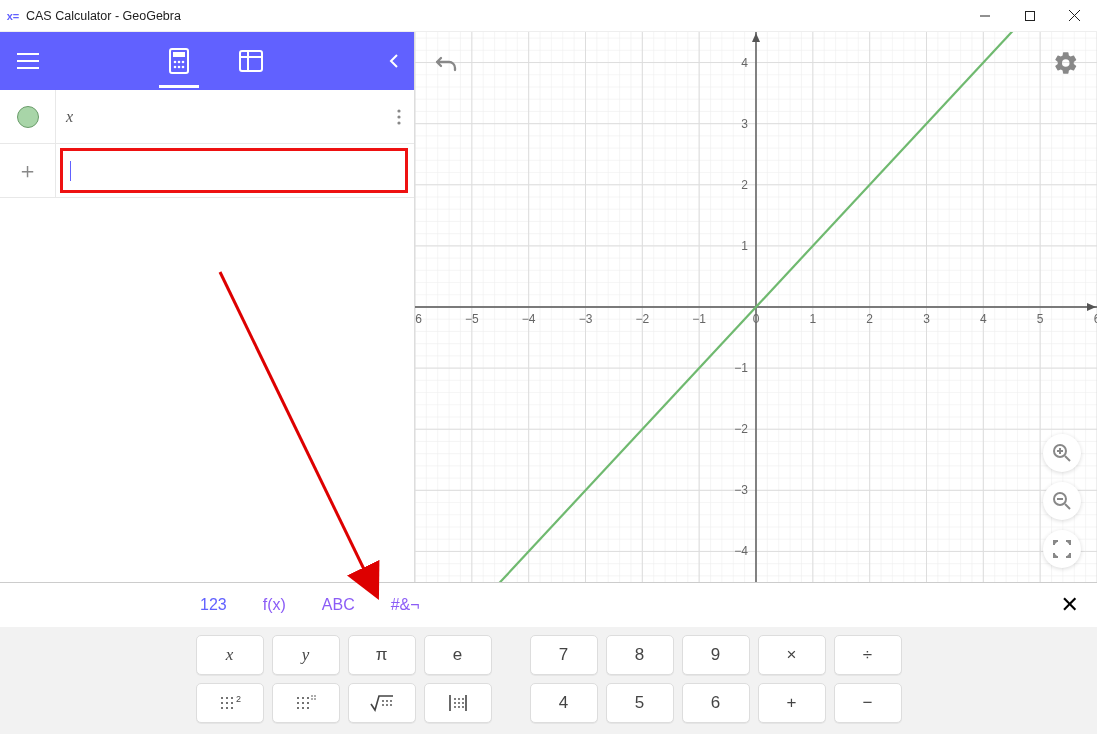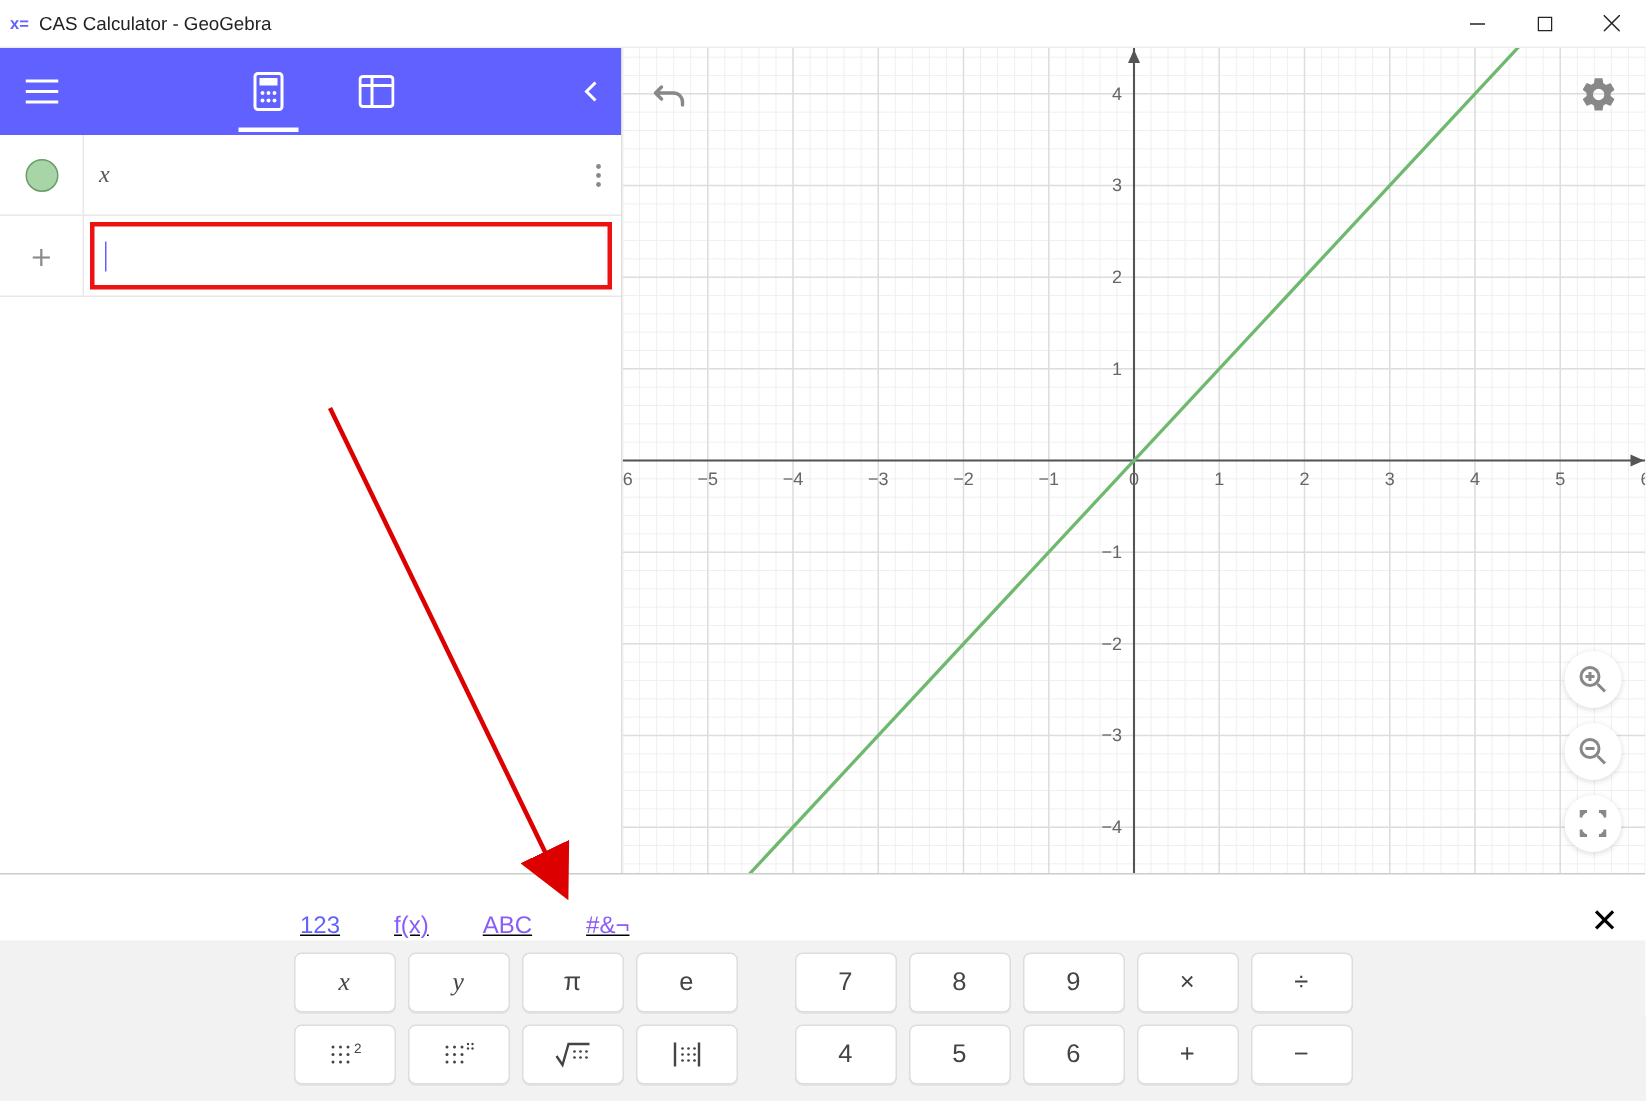--- a/index.html
+++ b/index.html
@@ -49,21 +49,21 @@
   .gear-btn { position:absolute; top:18px; right:18px; }
   .gear-btn svg{ fill:#888;}
   .undo-btn { position:absolute; top:20px; left:18px;}
   .undo-btn svg{ fill:#888;}
   .zoom-controls { position:absolute; right:16px; bottom:14px; display:flex; flex-direction:column; gap:10px;}
   .round-btn { width:38px; height:38px; border-radius:50%; background:#fff; display:flex; align-items:center; justify-content:center; box-shadow:0 1px 4px rgba(0,0,0,.15);}
   .round-btn svg { fill:#888; stroke:#888;}
   
   
   .keyboard { height:152px; border-top:1px solid #ccc; background:#fff; display:flex; flex-direction:column;}
-  .kbd-tabs { height:44px; display:flex; align-items:flex-end; padding-left:200px; position:relative;text-decoration:underline;}
+  .kbd-tabs { height:44px; display:flex; align-items:center; padding-left:200px; position:relative;}
   .kbd-tab { font-size:16px; color:#8b5cf6; margin-right:36px; cursor:pointer;}
   .kbd-tab.active { color:#6161ff; }
   .kbd-close { position:absolute; right:18px; font-size:22px; cursor:pointer;}
   .kbd-rows { flex:1; background:#f2f2f2; padding-top:8px; display:flex; flex-direction:column; gap:8px; align-items:center;}
   .kbd-row { display:flex; gap:8px;}
   .key {
     width:68px; height:40px; background:#fff; border:1px solid #ddd; border-radius:5px;
     display:flex; align-items:center; justify-content:center; font-size:17px; color:#444;
     box-shadow: 0 1px 0 rgba(0,0,0,.05);
   }

